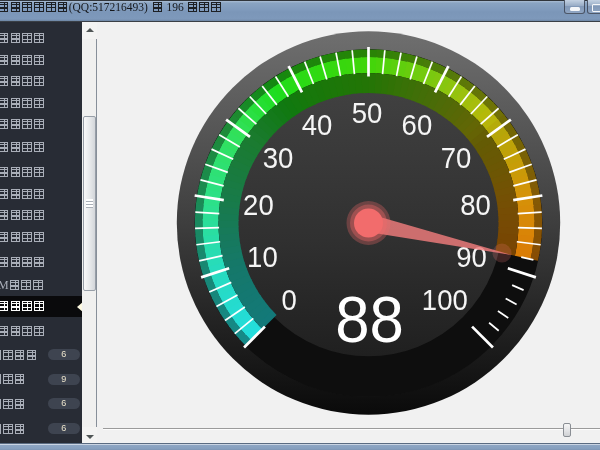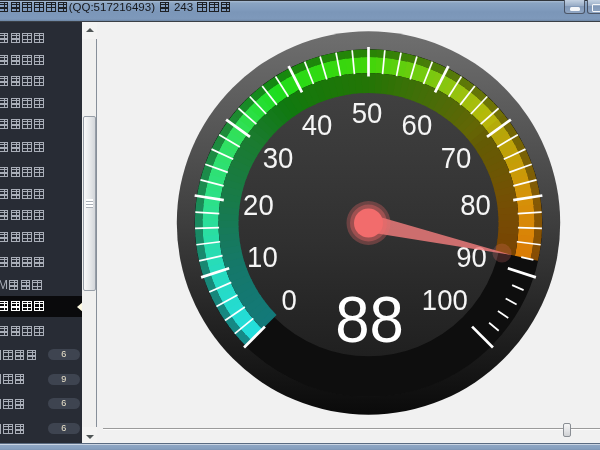--- a/index.html
+++ b/index.html
@@ -14,21 +14,21 @@
 box-shadow:inset 0 0 0 1px #a9aeb8;}
 .cw{display:inline-block;width:9.5px;height:10px;margin:0 1.4px 0 0.9px;vertical-align:-1px;
 background:
  repeating-linear-gradient(0deg,#fdfdfd 0 1px,transparent 1px 3.5px),
  repeating-linear-gradient(90deg,#fdfdfd 0 1px,transparent 1px 5px);
 box-shadow:inset 0 0 0 1px #fdfdfd;}
 .titlebar{position:absolute;left:0;top:0;width:600px;height:22px;
 background:linear-gradient(#aabdd4 0%,#8aa4c2 10%,#7f9abc 45%,#7b96b8 55%,#7e99bb 90%,#6d86a4 100%);
 border-top:1px solid #30353b;border-bottom:1px solid #3a3f46}
 .titletext{position:absolute;left:-2px;top:0.5px;font-size:11.5px;color:#16181c;white-space:nowrap}
-.lat{font-family:Liberation Sans, sans-serif}
+.lat{font-family:Liberation Serif, serif}
 .row .lat{color:#a9aeb8;font-size:12px}
 .cap{position:absolute;top:0;height:13.5px;background:linear-gradient(#c3d1e2,#98acc6 45%,#8299b8 50%,#8fa5c2);border:1px solid rgba(58,68,84,0.85);border-top:none}
 .sidebar{position:absolute;left:0;top:22px;width:81.5px;height:421.5px;background:#282c35;overflow:hidden}
 .row{position:absolute;left:-2px;width:100px;height:20px;white-space:nowrap}
 .rowsel{position:absolute;left:0;width:81.5px;height:20.8px;background:#0a0a0c}
 .arr{position:absolute;right:-1px;top:5.4px;width:0;height:0;border-right:6px solid #fcf8e0;border-top:5px solid transparent;border-bottom:5px solid transparent}
 .badge{position:absolute;left:48px;width:31.5px;height:11px;background:#3e4450;border-radius:5.5px;
 font-size:9px;color:#ece4cc;text-align:center;line-height:11.5px}
 .vscroll{position:absolute;left:81.5px;top:22px;width:15.5px;height:421.5px;background:#f0f0ef;border-right:1px solid #878f99}
 .sbtn{position:absolute;left:0;width:15.5px;height:17px;background:#f3f3f2}
@@ -38,21 +38,21 @@
 background:repeating-linear-gradient(0deg,#aab0b8 0 1px,#fff 1px 3px)}
 .main{position:absolute;left:97.5px;top:22px;width:502.5px;height:421.5px;background:#f1f1f1}
 .slidertrack{position:absolute;left:103px;top:428px;width:497px;height:1px;background:#9b9b9b;box-shadow:0 1px 0 #fdfdfd}
 .sliderthumb{position:absolute;left:562.5px;top:422.5px;width:8.5px;height:14.5px;background:linear-gradient(#f6f6f6,#e2e3e5 55%,#cfd1d4);border:1px solid #8a8e94;border-radius:2px}
 .botborder{position:absolute;left:0;top:443px;width:600px;height:7px;
 background:linear-gradient(#5b6c82 0%,#5b6c82 13%,#c9d4e3 14%,#c9d4e3 28%,#8ea6c3 29%,#87a0bf 78%,#7e96b5 100%)}
 </style></head>
 <body>
 <div class="main"></div>
 <div class="titlebar"></div>
-<div class="titletext"><i class="ct"></i><i class="ct"></i><i class="ct"></i><i class="ct"></i><i class="ct"></i><i class="ct"></i><span class="lat">(QQ:517216493)</span><span style="display:inline-block;width:4px"></span><i class="ct"></i><span class="lat"> 243 </span><i class="ct"></i><i class="ct"></i><i class="ct"></i></div>
+<div class="titletext"><i class="ct"></i><i class="ct"></i><i class="ct"></i><i class="ct"></i><i class="ct"></i><i class="ct"></i><span class="lat">(QQ:517216493)</span><span style="display:inline-block;width:4px"></span><i class="ct"></i><span class="lat"> 196 </span><i class="ct"></i><i class="ct"></i><i class="ct"></i></div>
 <div class="cap" style="left:564px;width:21px;border-radius:0 0 3px 3px">
     <div style="position:absolute;left:5px;top:7px;width:10px;height:3.5px;background:#f4f6f9;border-radius:1.5px"></div>
   </div>
 <div class="cap" style="left:586.5px;width:21px;border-radius:0 0 3px 3px">
     <div style="position:absolute;left:4px;top:3.5px;width:11px;height:8px;border:1.6px solid #f4f6f9;border-radius:1px"></div>
   </div>
 <div class="sidebar">
 <div class="row" style="top:6.0px"><i class="cs"></i><i class="cs"></i><i class="cs"></i><i class="cs"></i></div>
 <div class="row" style="top:27.5px"><i class="cs"></i><i class="cs"></i><i class="cs"></i><i class="cs"></i></div>
 <div class="row" style="top:49.0px"><i class="cs"></i><i class="cs"></i><i class="cs"></i><i class="cs"></i></div>

